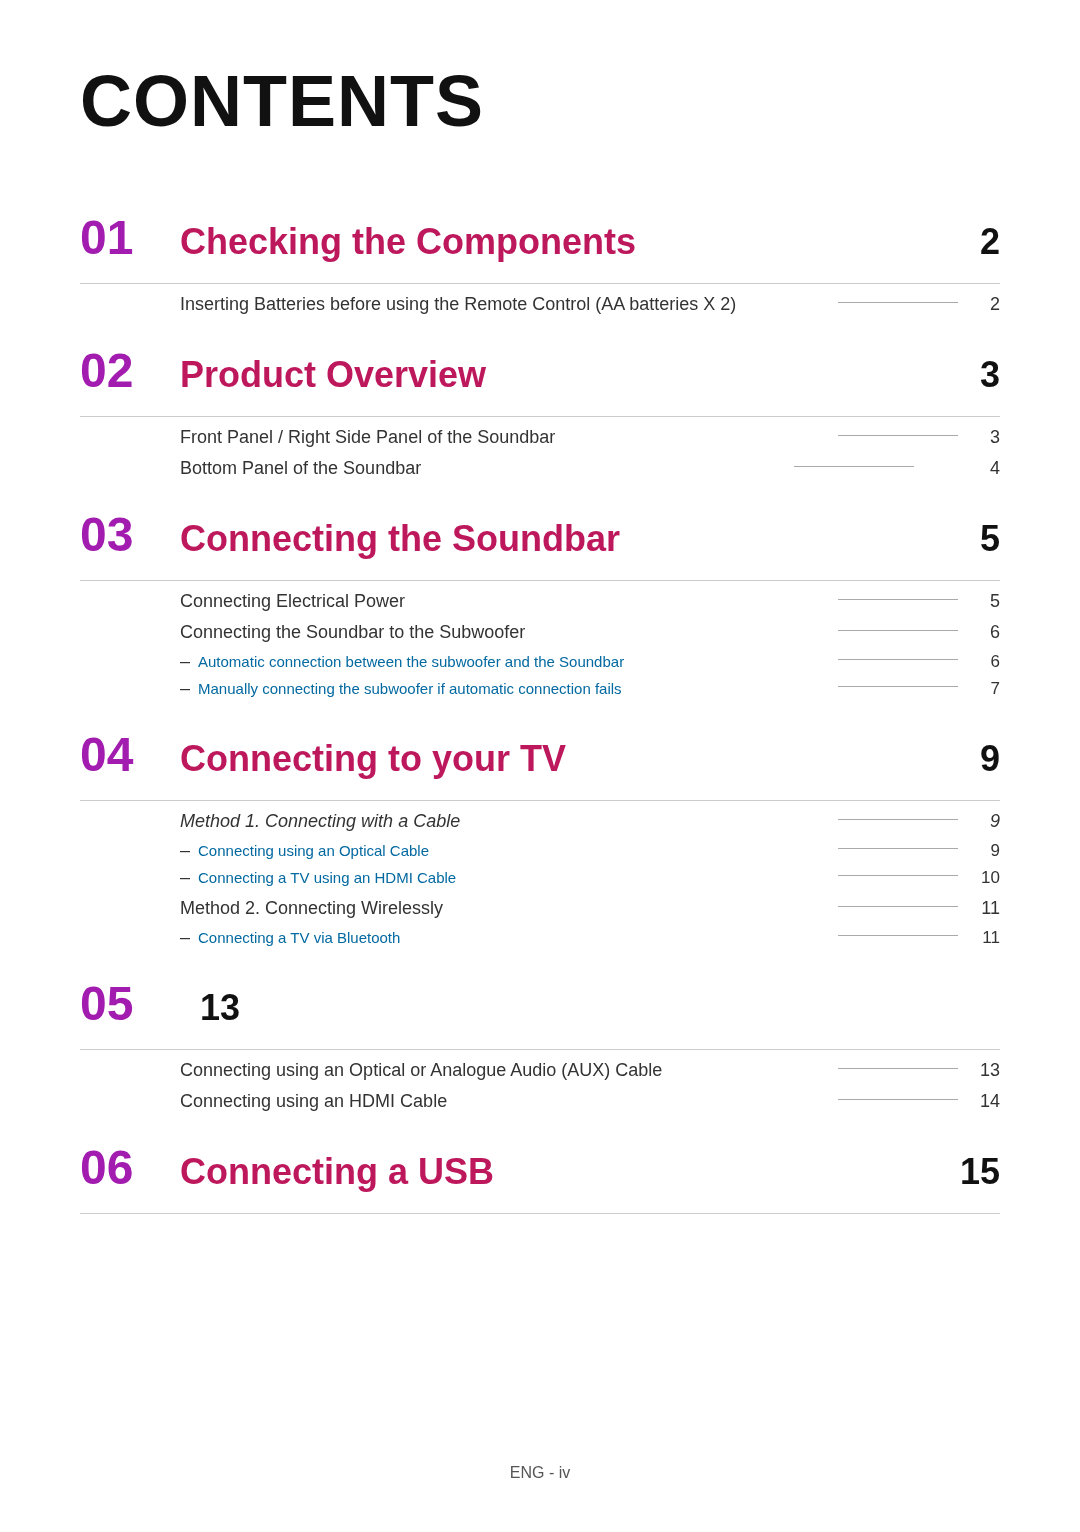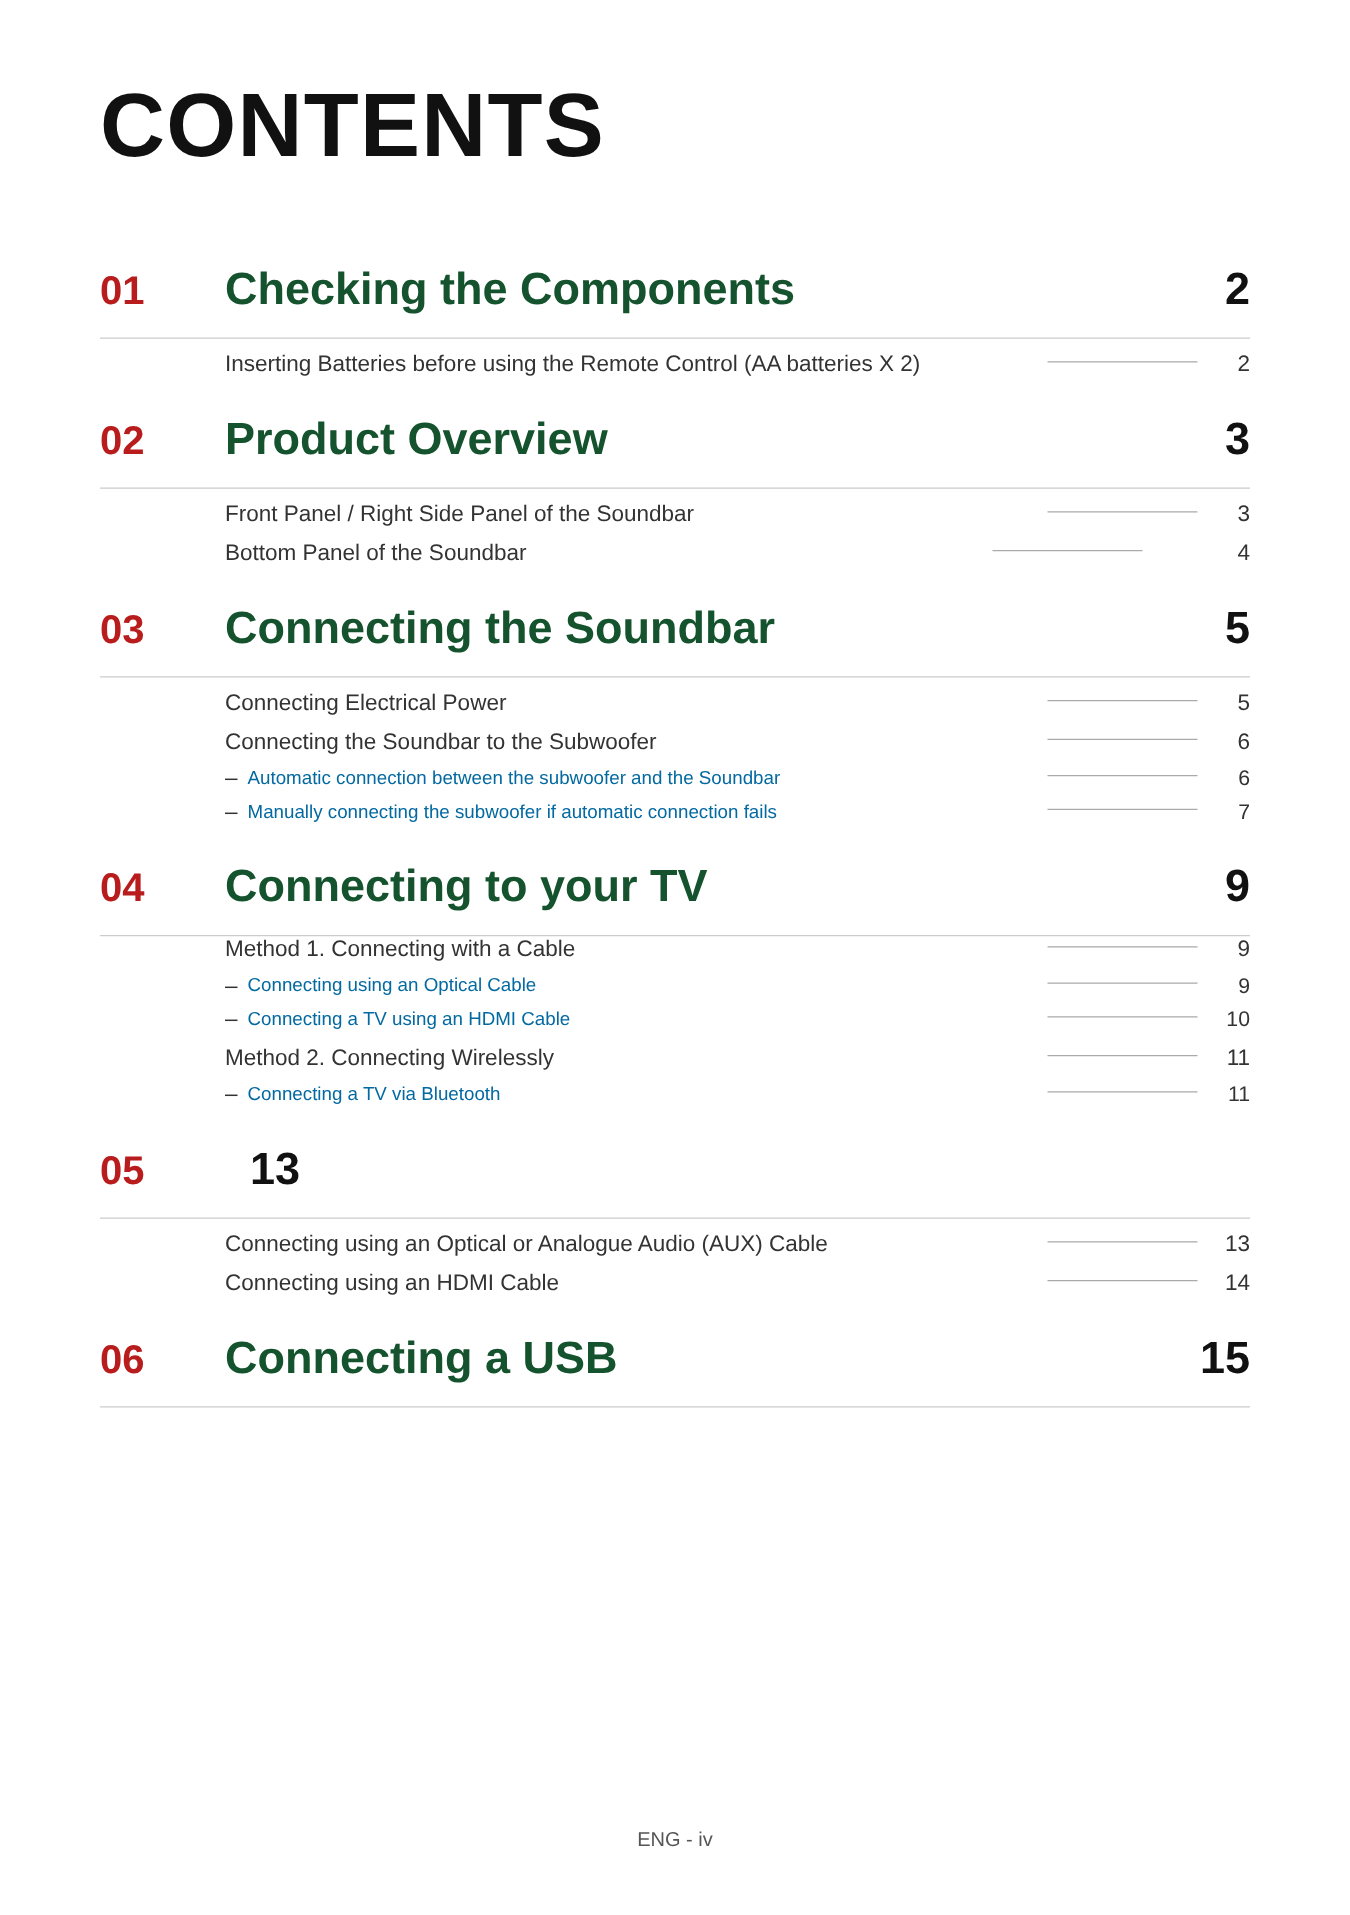--- a/index.html
+++ b/index.html
@@ -30,31 +30,31 @@
     }
 
     .section-header {
       display: flex;
       align-items: baseline;
       margin-bottom: 18px;
       padding-top: 18px;
     }
 
     .section-number {
-      font-size: 32px;
+      font-size: 48px;
       font-weight: 900;
-      color: #b91c1c;
+      color: #a21caf;
       width: 100px;
       flex-shrink: 0;
     }
 
     .section-title {
       font-size: 36px;
       font-weight: 800;
-      color: #14532d;
+      color: #be185d;
       flex: 1;
     }
 
     .section-page {
       font-size: 36px;
       font-weight: 900;
       color: #111;
       width: 60px;
       text-align: right;
     }
@@ -217,21 +217,21 @@
       </div>
     </div>
     <div class="toc-section">
       <div class="section-header">
         <span class="section-number">04</span>
         <span class="section-title">Connecting to your TV</span>
         <span class="section-page">9</span>
       </div>
       <hr class="divider-line">
       <div class="toc-entries">
-        <div class="toc-entry" style="">
+        <div class="toc-entry" style="margin-top: 10px; font-style: italic;">
           <span class="entry-text">Method 1. Connecting with a Cable</span>
           <div class="entry-dots"></div>
           <span class="entry-page">9</span>
         </div>
         <div class="sub-entry" style="margin-top: 4px;">
           <span class="sub-dash">–</span>
           <span class="sub-text">Connecting using an Optical Cable</span>
           <div class="sub-dots"></div>
           <span class="sub-page">9</span>
         </div>

